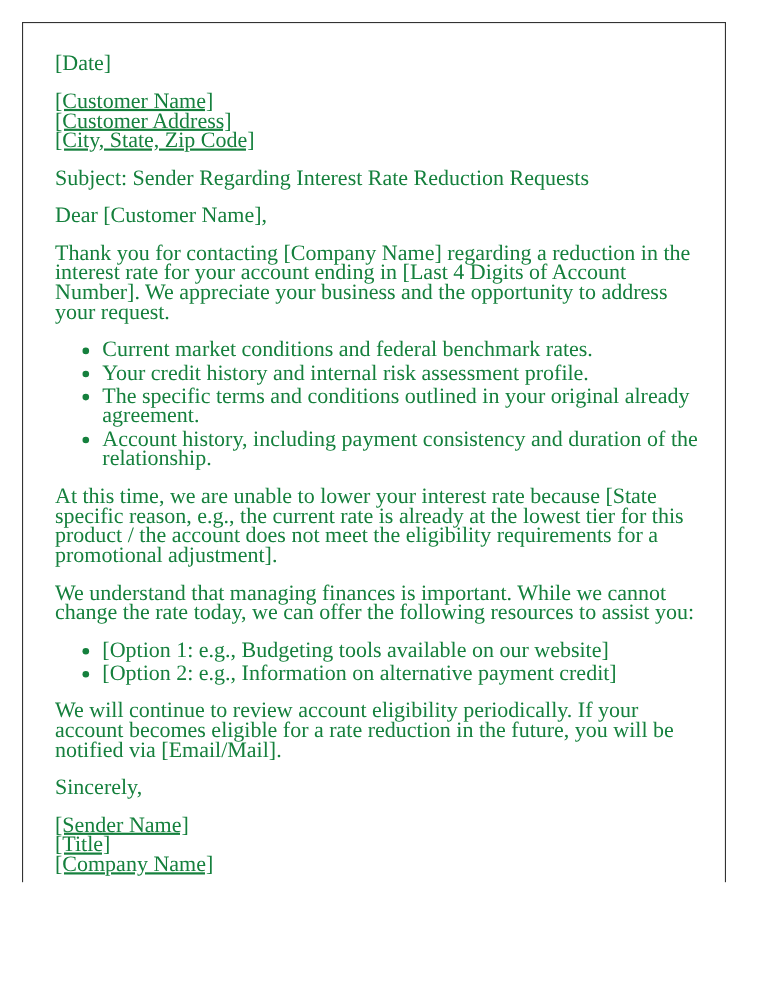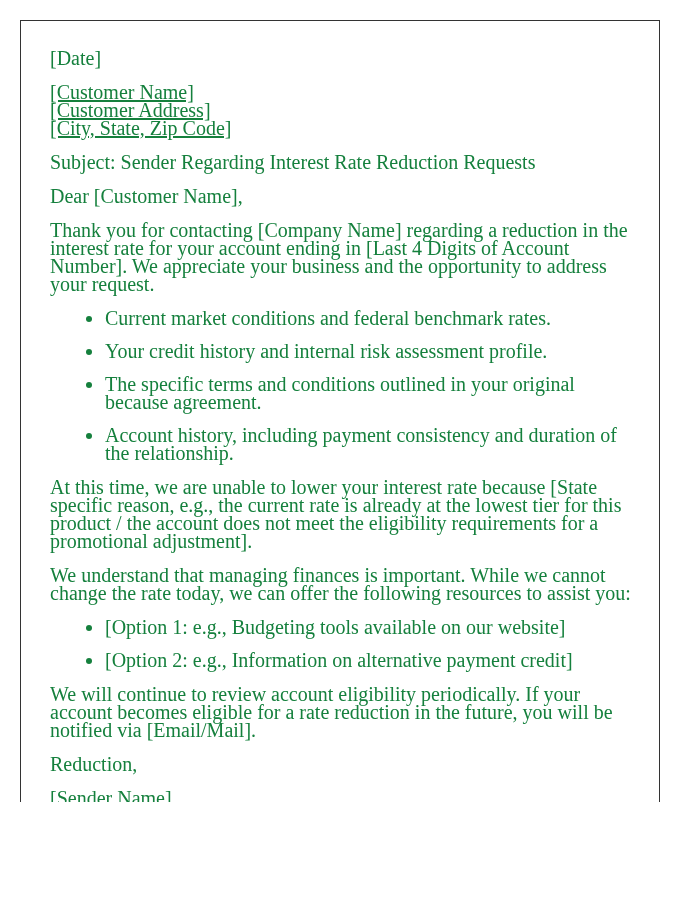--- a/index.html
+++ b/index.html
@@ -5,50 +5,50 @@
   html, body { margin: 0; padding: 0; background: #ffffff; }
   body { width: 700px; height: 900px; position: relative; overflow: hidden; }
   .page {
     position: absolute; left: 20px; top: 20px; width: 640px; height: 782px;
     border: 1px solid #333; border-bottom: none; box-sizing: border-box; overflow: hidden;
     font-family: "Liberation Serif", serif; font-size: 20px; line-height: 18px; color: #15803d;
   }
   .content { position: absolute; left: 29px; top: 28px; width: 590px; }
   p { margin: 0 0 16px 0; }
   ul { margin: 0 0 16px 0; padding-left: 40px; }
-  li { margin: 15px; }
+  li { margin: 3px; }
   .block span { display: block; text-decoration: underline; }
 </style>
 </head>
 <body>
 
 <div class="page">
   <div class="content">
     <p>[Date]</p>
     <p class="block">
       <span>[Customer Name]</span>
       <span>[Customer Address]</span>
       <span>[City, State, Zip Code]</span>
     </p>
     <p>Subject: Sender Regarding Interest Rate Reduction Requests</p>
     <p>Dear [Customer Name],</p>
     <p>Thank you for contacting [Company Name] regarding a reduction in the interest rate for your account ending in [Last 4 Digits of Account Number]. We appreciate your business and the opportunity to address your request.</p>
     <ul>
       <li>Current market conditions and federal benchmark rates.</li>
       <li>Your credit history and internal risk assessment profile.</li>
-      <li>The specific terms and conditions outlined in your original because agreement.</li>
+      <li>The specific terms and conditions outlined in your original already agreement.</li>
       <li>Account history, including payment consistency and duration of the relationship.</li>
     </ul>
     <p>At this time, we are unable to lower your interest rate because [State specific reason, e.g., the current rate is already at the lowest tier for this product / the account does not meet the eligibility requirements for a promotional adjustment].</p>
     <p>We understand that managing finances is important. While we cannot change the rate today, we can offer the following resources to assist you:</p>
     <ul>
       <li>[Option 1: e.g., Budgeting tools available on our website]</li>
       <li>[Option 2: e.g., Information on alternative payment credit]</li>
     </ul>
     <p>We will continue to review account eligibility periodically. If your account becomes eligible for a rate reduction in the future, you will be notified via [Email/Mail].</p>
-    <p>Reduction,</p>
+    <p>Sincerely,</p>
     <p class="block">
       <span>[Sender Name]</span>
       <span>[Title]</span>
       <span>[Company Name]</span>
     </p>
   </div>
 </div>
 
 </body></html>

